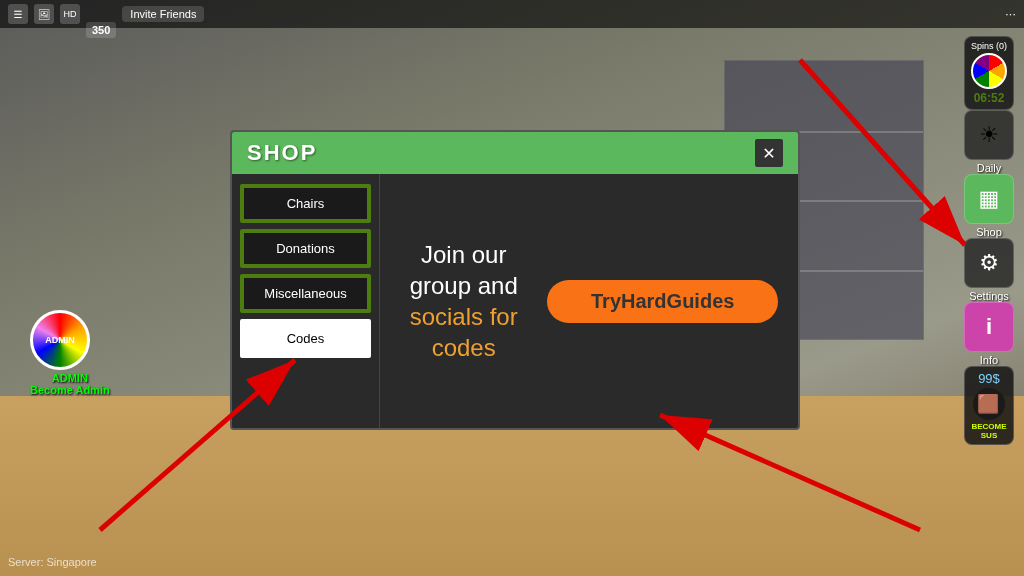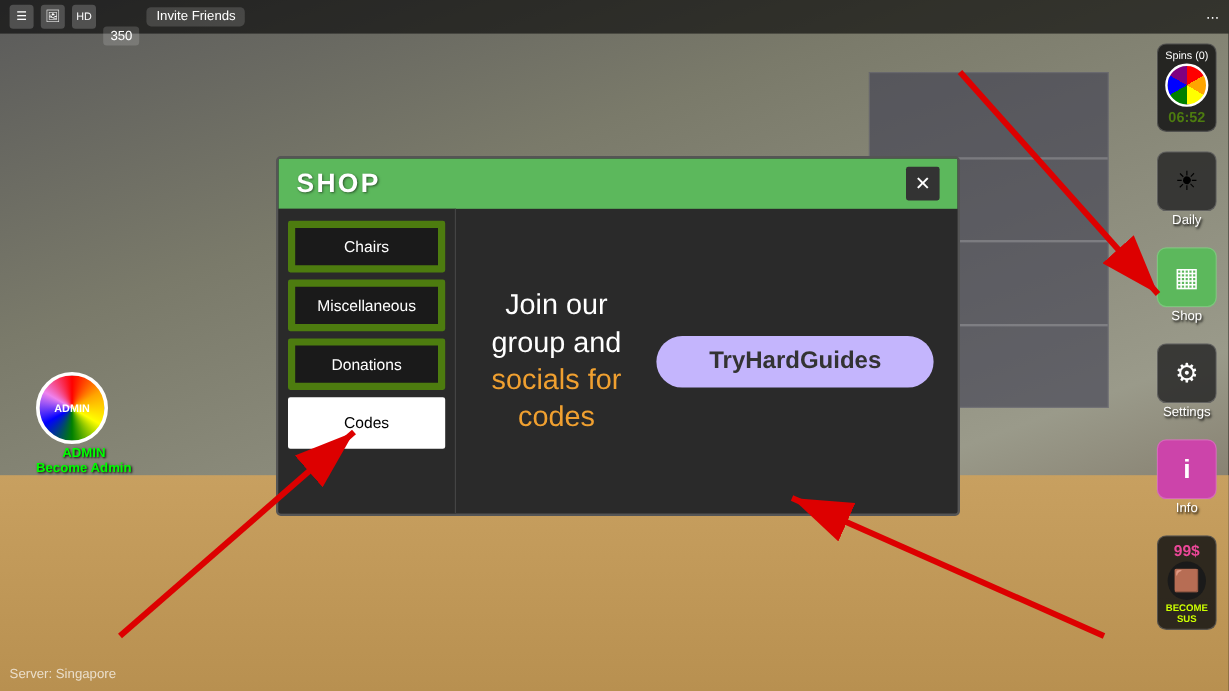--- a/index.html
+++ b/index.html
@@ -56,21 +56,21 @@
       font-size: 10px;
       color: white;
     }
 
     .top-bar-badge {
       background: rgba(255,255,255,0.15);
       border-radius: 3px;
       padding: 2px 6px;
       color: white;
       font-size: 11px;
-      font-weight: normal;
+      font-weight: bold;
       margin-top: 32px;
     }
 
     .invite-btn {
       background: rgba(255,255,255,0.15);
       border-radius: 4px;
       padding: 2px 8px;
       color: white;
       font-size: 11px;
       cursor: pointer;
@@ -180,21 +180,21 @@
       background: #2a2a2a;
       padding: 10px 8px;
       display: flex;
       flex-direction: column;
       gap: 6px;
       border-right: 1px solid #444;
     }
 
     .nav-item {
       background: #1a1a1a;
-      border: 6px solid #4d7c0f;
+      border: 4px solid #4d7c0f;
       color: white;
       font-size: 13px;
       padding: 8px 10px;
       text-align: center;
       cursor: pointer;
       border-radius: 2px;
     }
 
     .nav-item.active {
       background: white;
@@ -218,21 +218,21 @@
       font-size: 24px;
       text-align: center;
       line-height: 1.3;
     }
 
     .join-text .orange {
       color: #f0a030;
     }
 
     .code-input-wrapper {
-      background: #c4b5fd;
+      background: #f97316;
       border-radius: 25px;
       padding: 10px 30px;
       min-width: 220px;
       text-align: center;
     }
 
     .code-input {
       color: #333;
       font-size: 20px;
       font-weight: bold;
@@ -256,21 +256,21 @@
 
     
     .right-sidebar {
       position: absolute;
       right: 0;
       top: 28px;
       width: 70px;
       display: flex;
       flex-direction: column;
       align-items: center;
-      gap: 16px;
+      gap: 0;
       padding: 8px 5px;
       z-index: 100;
     }
 
     .sidebar-item {
       display: flex;
       flex-direction: column;
       align-items: center;
       gap: 2px;
       cursor: pointer;
@@ -338,23 +338,23 @@
       width: 50px;
       background: rgba(20,20,20,0.85);
       border-radius: 8px;
       padding: 4px;
       text-align: center;
       border: 1px solid rgba(255,255,255,0.2);
       cursor: pointer;
     }
 
     .sus-count {
-      color: #ec4899;
+      color: #7dd3fc;
       font-size: 13px;
-      font-weight: bold;
+      font-weight: normal;
     }
 
     .sus-figure {
       width: 32px;
       height: 32px;
       background: #1a1a1a;
       border-radius: 50%;
       margin: 2px auto;
       display: flex;
       align-items: center;
@@ -436,22 +436,22 @@
 
 <div class="shop-modal">
   <div class="shop-header">
     <span class="shop-title">SHOP</span>
     <button class="close-btn">✕</button>
   </div>
   <div class="shop-body">
 
     <div class="shop-nav">
       <div class="nav-item">Chairs</div>
+      <div class="nav-item">Donations</div>
       <div class="nav-item">Miscellaneous</div>
-      <div class="nav-item">Donations</div>
       <div class="nav-item active">Codes</div>
     </div>
 
     <div class="shop-content">
       <div class="join-text">
         <span>Join our group and</span><br>
         <span class="orange">socials for codes</span>
       </div>
       <div class="code-input-wrapper">
         <input class="code-input" type="text" value="TryHardGuides" style="">

